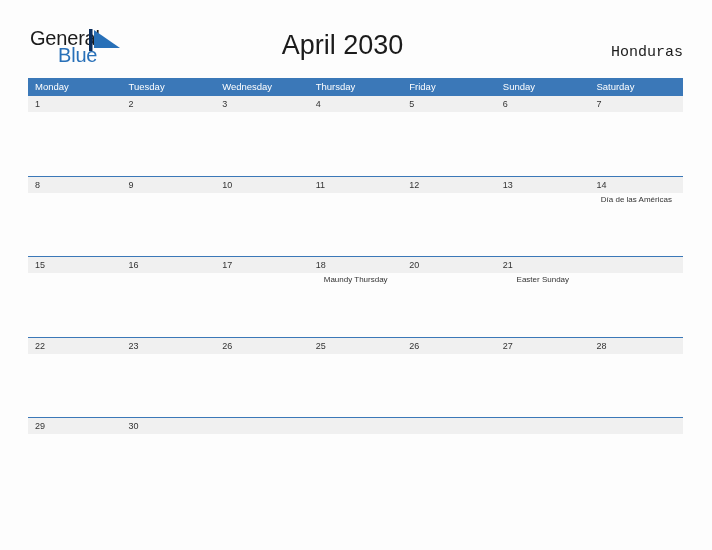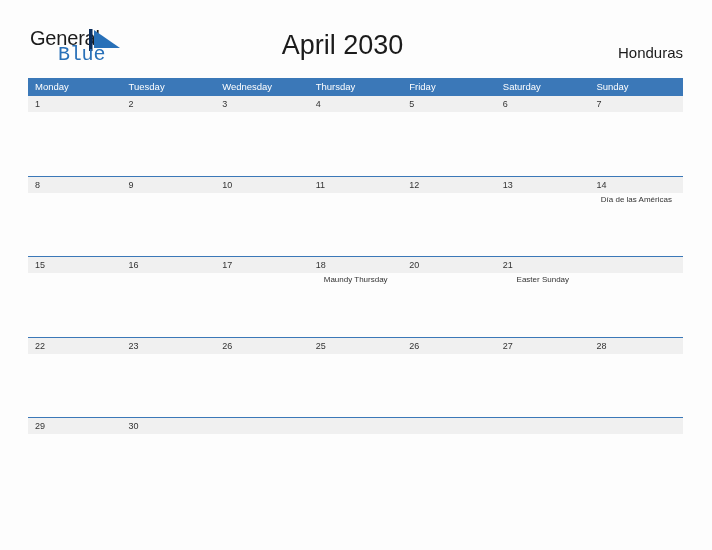--- a/index.html
+++ b/index.html
@@ -48,21 +48,21 @@
     font-family: "Liberation Sans", sans-serif;
     line-height: 20px;
   }
   .logo-blue {
     position: absolute;
     left: 28px;
     top: 17px;
     font-size: 20px;
     letter-spacing: -0.2px;
     color: #2870b8;
-    font-family: Liberation Mono, monospace;
+    font-family: Liberation Sans, sans-serif;
     line-height: 20px;
   }
   .logo-mark {
     position: absolute;
     left: 59px;
     top: 1px;
     width: 32px;
     height: 22px;
   }
 
@@ -76,21 +76,21 @@
     color: #1b1b1b;
     font-family: "Liberation Sans", sans-serif;
   }
 
   .cal-country {
     position: absolute;
     right: 29px;
     top: 44px;
     font-size: 15px;
     color: #1b1b1b;
-    font-family: Liberation Sans, sans-serif;
+    font-family: Liberation Mono, monospace;
   }
 
   
   .grid {
     position: absolute;
     left: 28px;
     top: 78px;
     width: 655px;
   }
 
@@ -195,22 +195,22 @@
   </div>
 
   <div class="grid">
 
     <div class="weekday-row">
       <div class="weekday">Monday</div>
       <div class="weekday">Tuesday</div>
       <div class="weekday">Wednesday</div>
       <div class="weekday">Thursday</div>
       <div class="weekday">Friday</div>
+      <div class="weekday">Sunday</div>
       <div class="weekday">Saturday</div>
-      <div class="weekday">Sunday</div>
     </div>
 
     <div class="week-row">
       <div class="band"></div>
       <div class="cells">
         <div class="cell">
           <div class="daynum">1</div>
 
         </div>
         <div class="cell">

